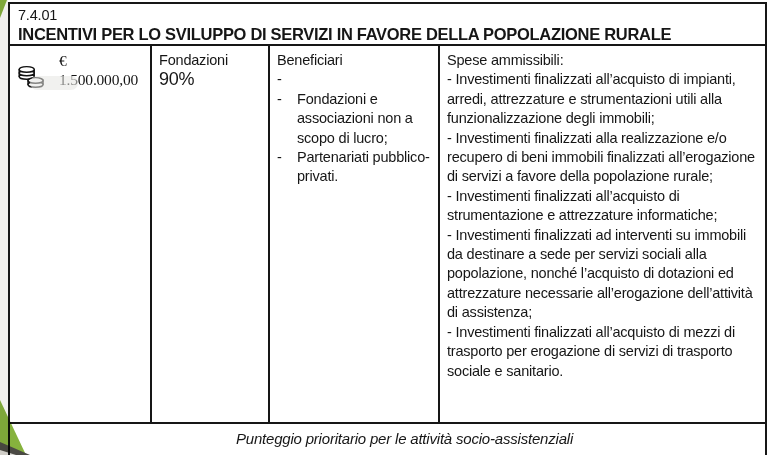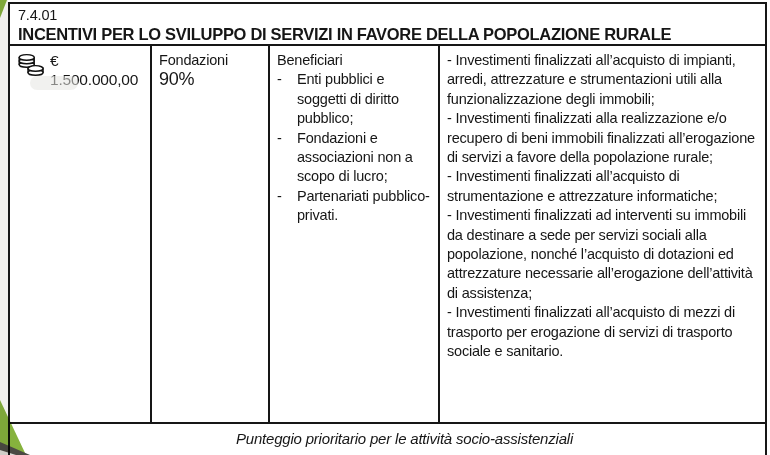--- a/index.html
+++ b/index.html
@@ -30,21 +30,21 @@
   .body-row{display:flex;height:376px;box-sizing:border-box;}
   .cell{
     box-sizing:border-box;border-right:2px solid #161616;
     padding:5px 7px;font-size:14.5px;line-height:19.4px;letter-spacing:-0.2px;
     position:relative;overflow:hidden;
   }
   .c1{width:142px;}
   .c2{width:118px;}
   .c3{width:170px;}
   .c4{flex:1;border-right:none;}
-  .amount-row{display:flex;align-items:flex-start;gap:3px;font-size:15.5px;}
+  .amount-row{display:flex;align-items:flex-end;gap:12px;font-size:15.5px;font-family:Liberation Serif, serif;}
   .blob{
     position:absolute;left:20px;top:30px;width:48px;height:14px;
     background:#e6e5e1;opacity:.55;border-radius:7px;
   }
   .c2 .pct{font-size:18px;}
   .ben-item{display:flex;margin-top:0;}
   .ben-item .dash{width:20px;flex:0 0 20px;}
   .ben-item .txt{flex:1;}
   .exp-item{margin:0;}
   .foot{
@@ -103,33 +103,33 @@
 
       <div class="cell c2">
         <span>Fondazioni</span>
         <span class="pct">90%</span>
       </div>
 
       <div class="cell c3">
         <div>Beneficiari</div>
         <div class="ben-item">
           <span class="dash">-</span>
-          <span class="txt">Enti pubblici e soggetti di diritto pubblico;</span>
         </div>
         <div class="ben-item">
           <span class="dash">-</span>
           <span class="txt">Fondazioni e associazioni non a scopo di lucro;</span>
         </div>
         <div class="ben-item">
           <span class="dash">-</span>
           <span class="txt">Partenariati pubblico-privati.</span>
         </div>
       </div>
 
       <div class="cell c4">
+        <div>Spese ammissibili:</div>
         <div class="exp-item">- Investimenti finalizzati all’acquisto di impianti, arredi, attrezzature e strumentazioni utili alla funzionalizzazione degli immobili;</div>
         <div class="exp-item">- Investimenti finalizzati alla realizzazione e/o recupero di beni immobili finalizzati all’erogazione di servizi a favore della popolazione rurale;</div>
         <div class="exp-item">- Investimenti finalizzati all’acquisto di strumentazione e attrezzature informatiche;</div>
         <div class="exp-item">- Investimenti finalizzati ad interventi su immobili da destinare a sede per servizi sociali alla popolazione, nonché l’acquisto di dotazioni ed attrezzature necessarie all’erogazione dell’attività di assistenza;</div>
         <div class="exp-item">- Investimenti finalizzati all’acquisto di mezzi di trasporto per erogazione di servizi di trasporto sociale e sanitario.</div>
       </div>
 
     </div>
 
     <div class="foot" style="border-top:2px solid #161616;">Punteggio prioritario per le attività socio-assistenziali</div>

